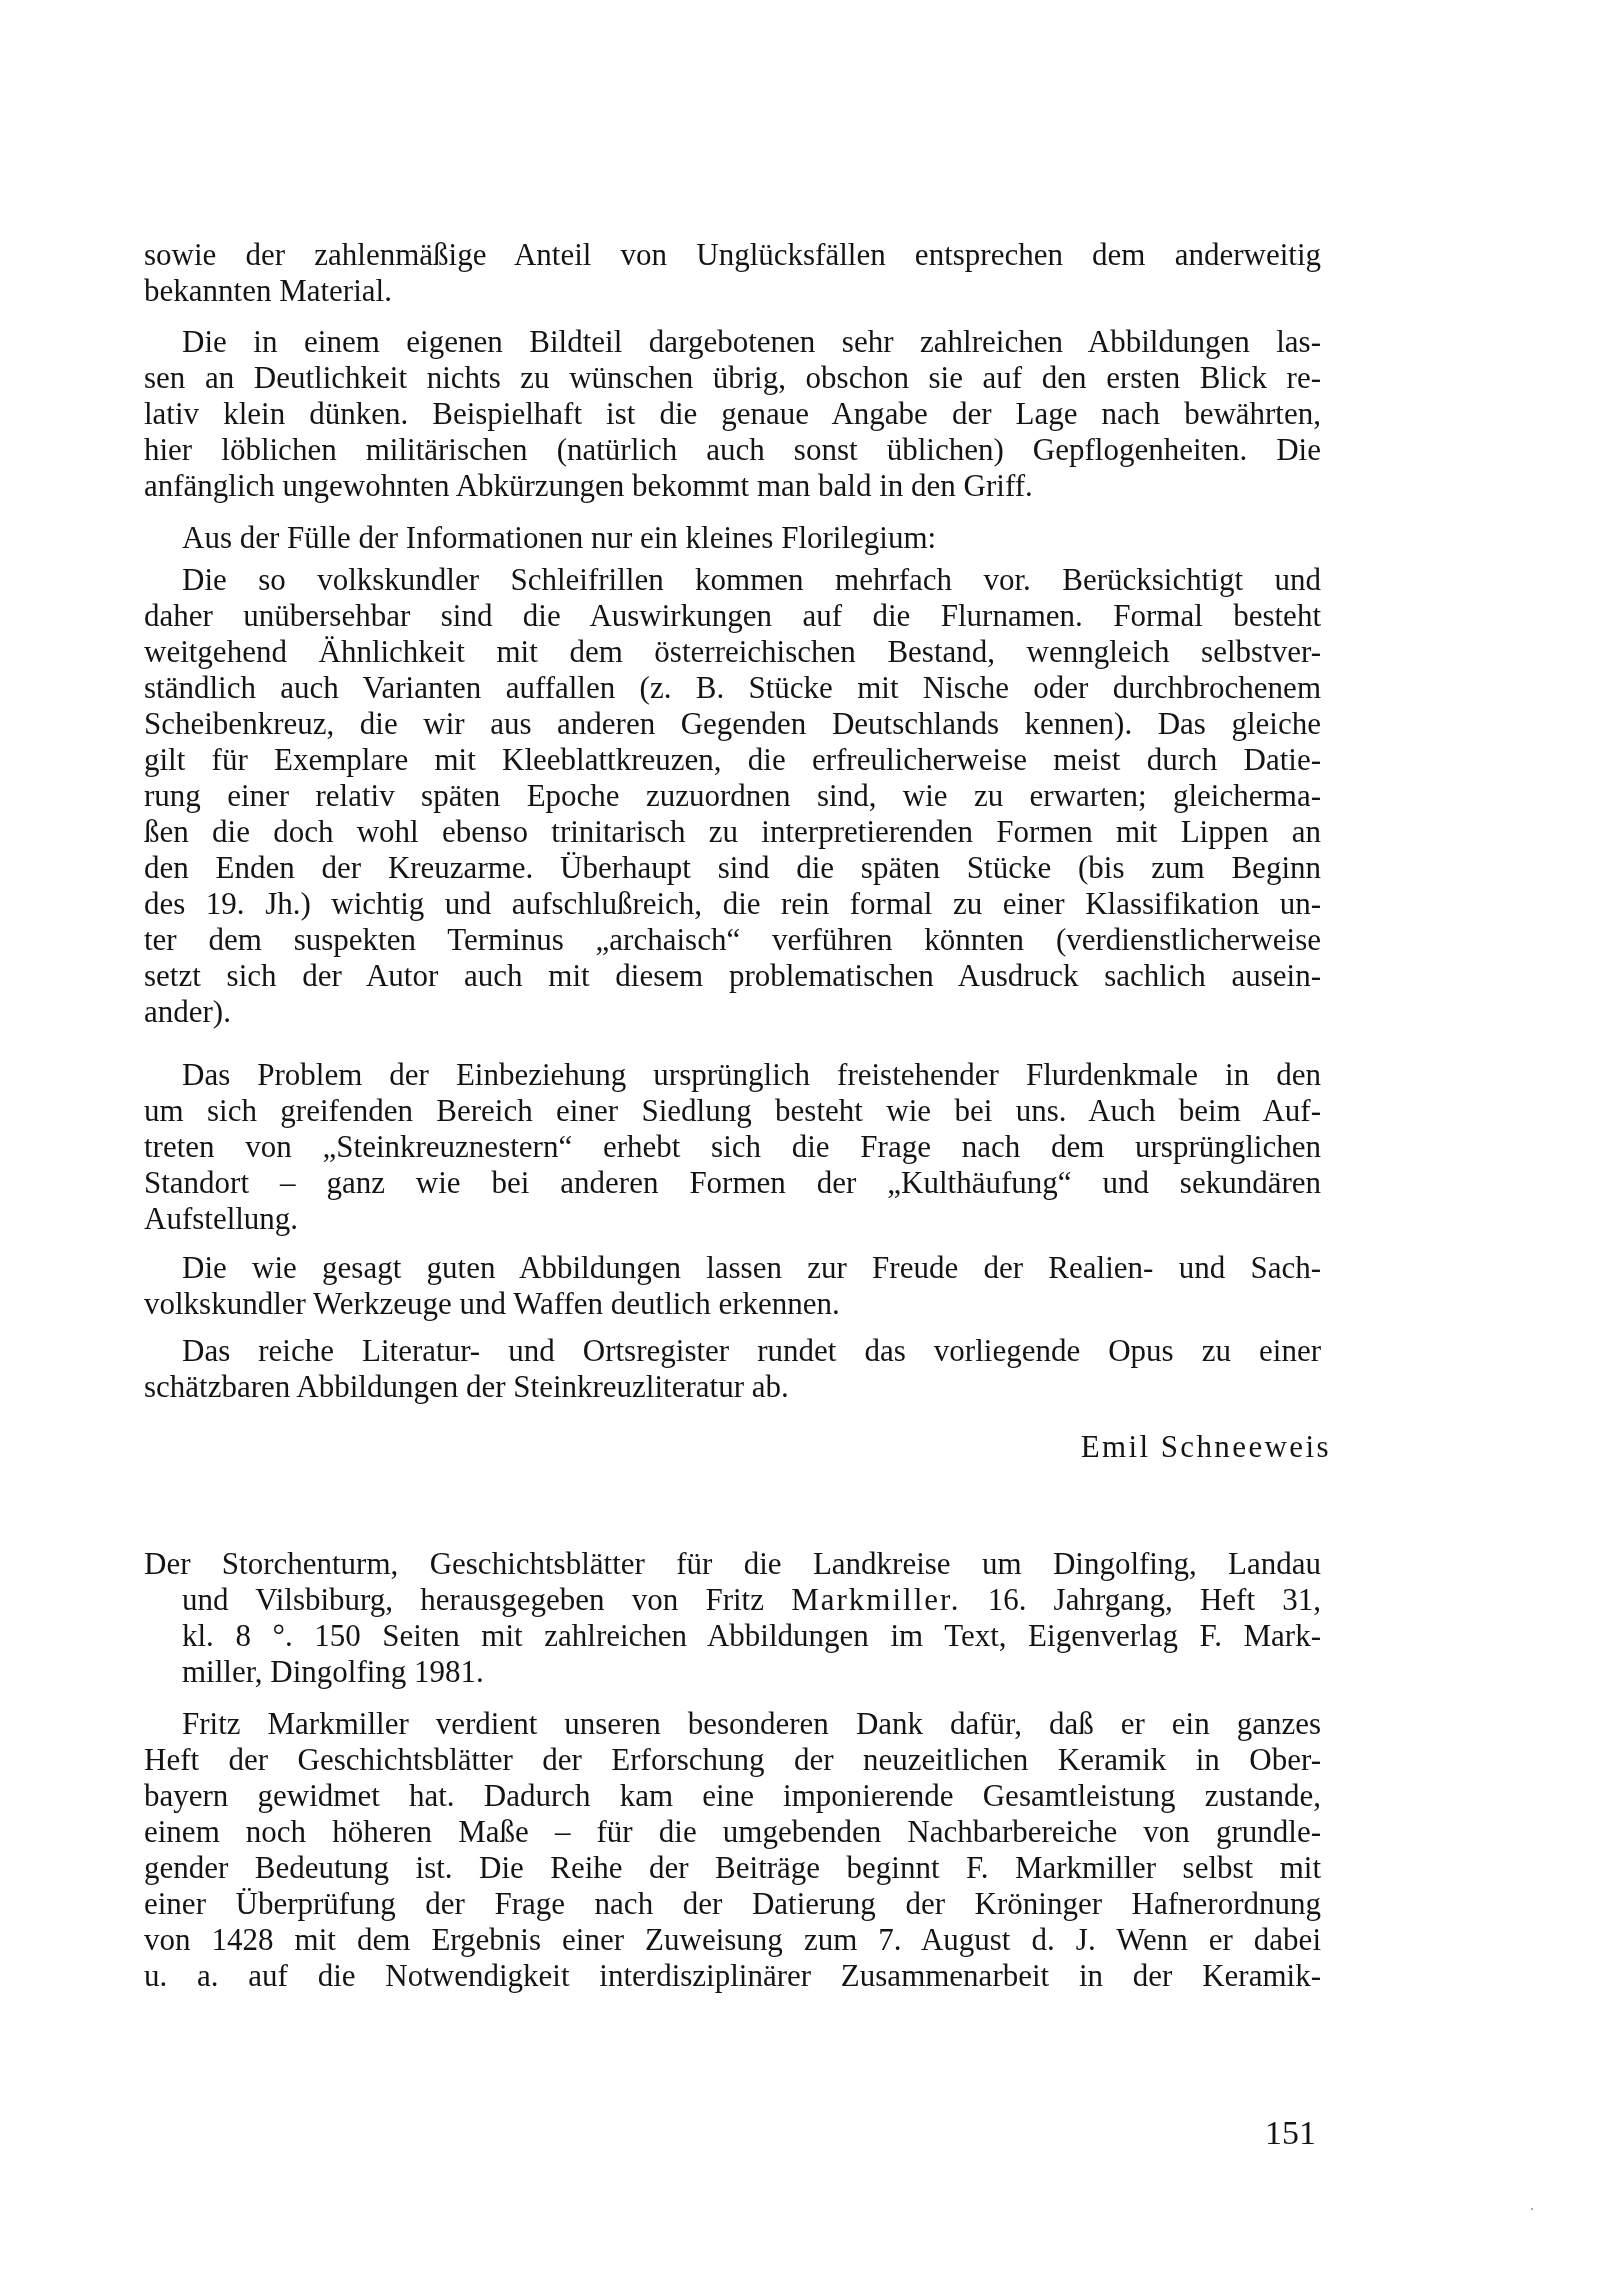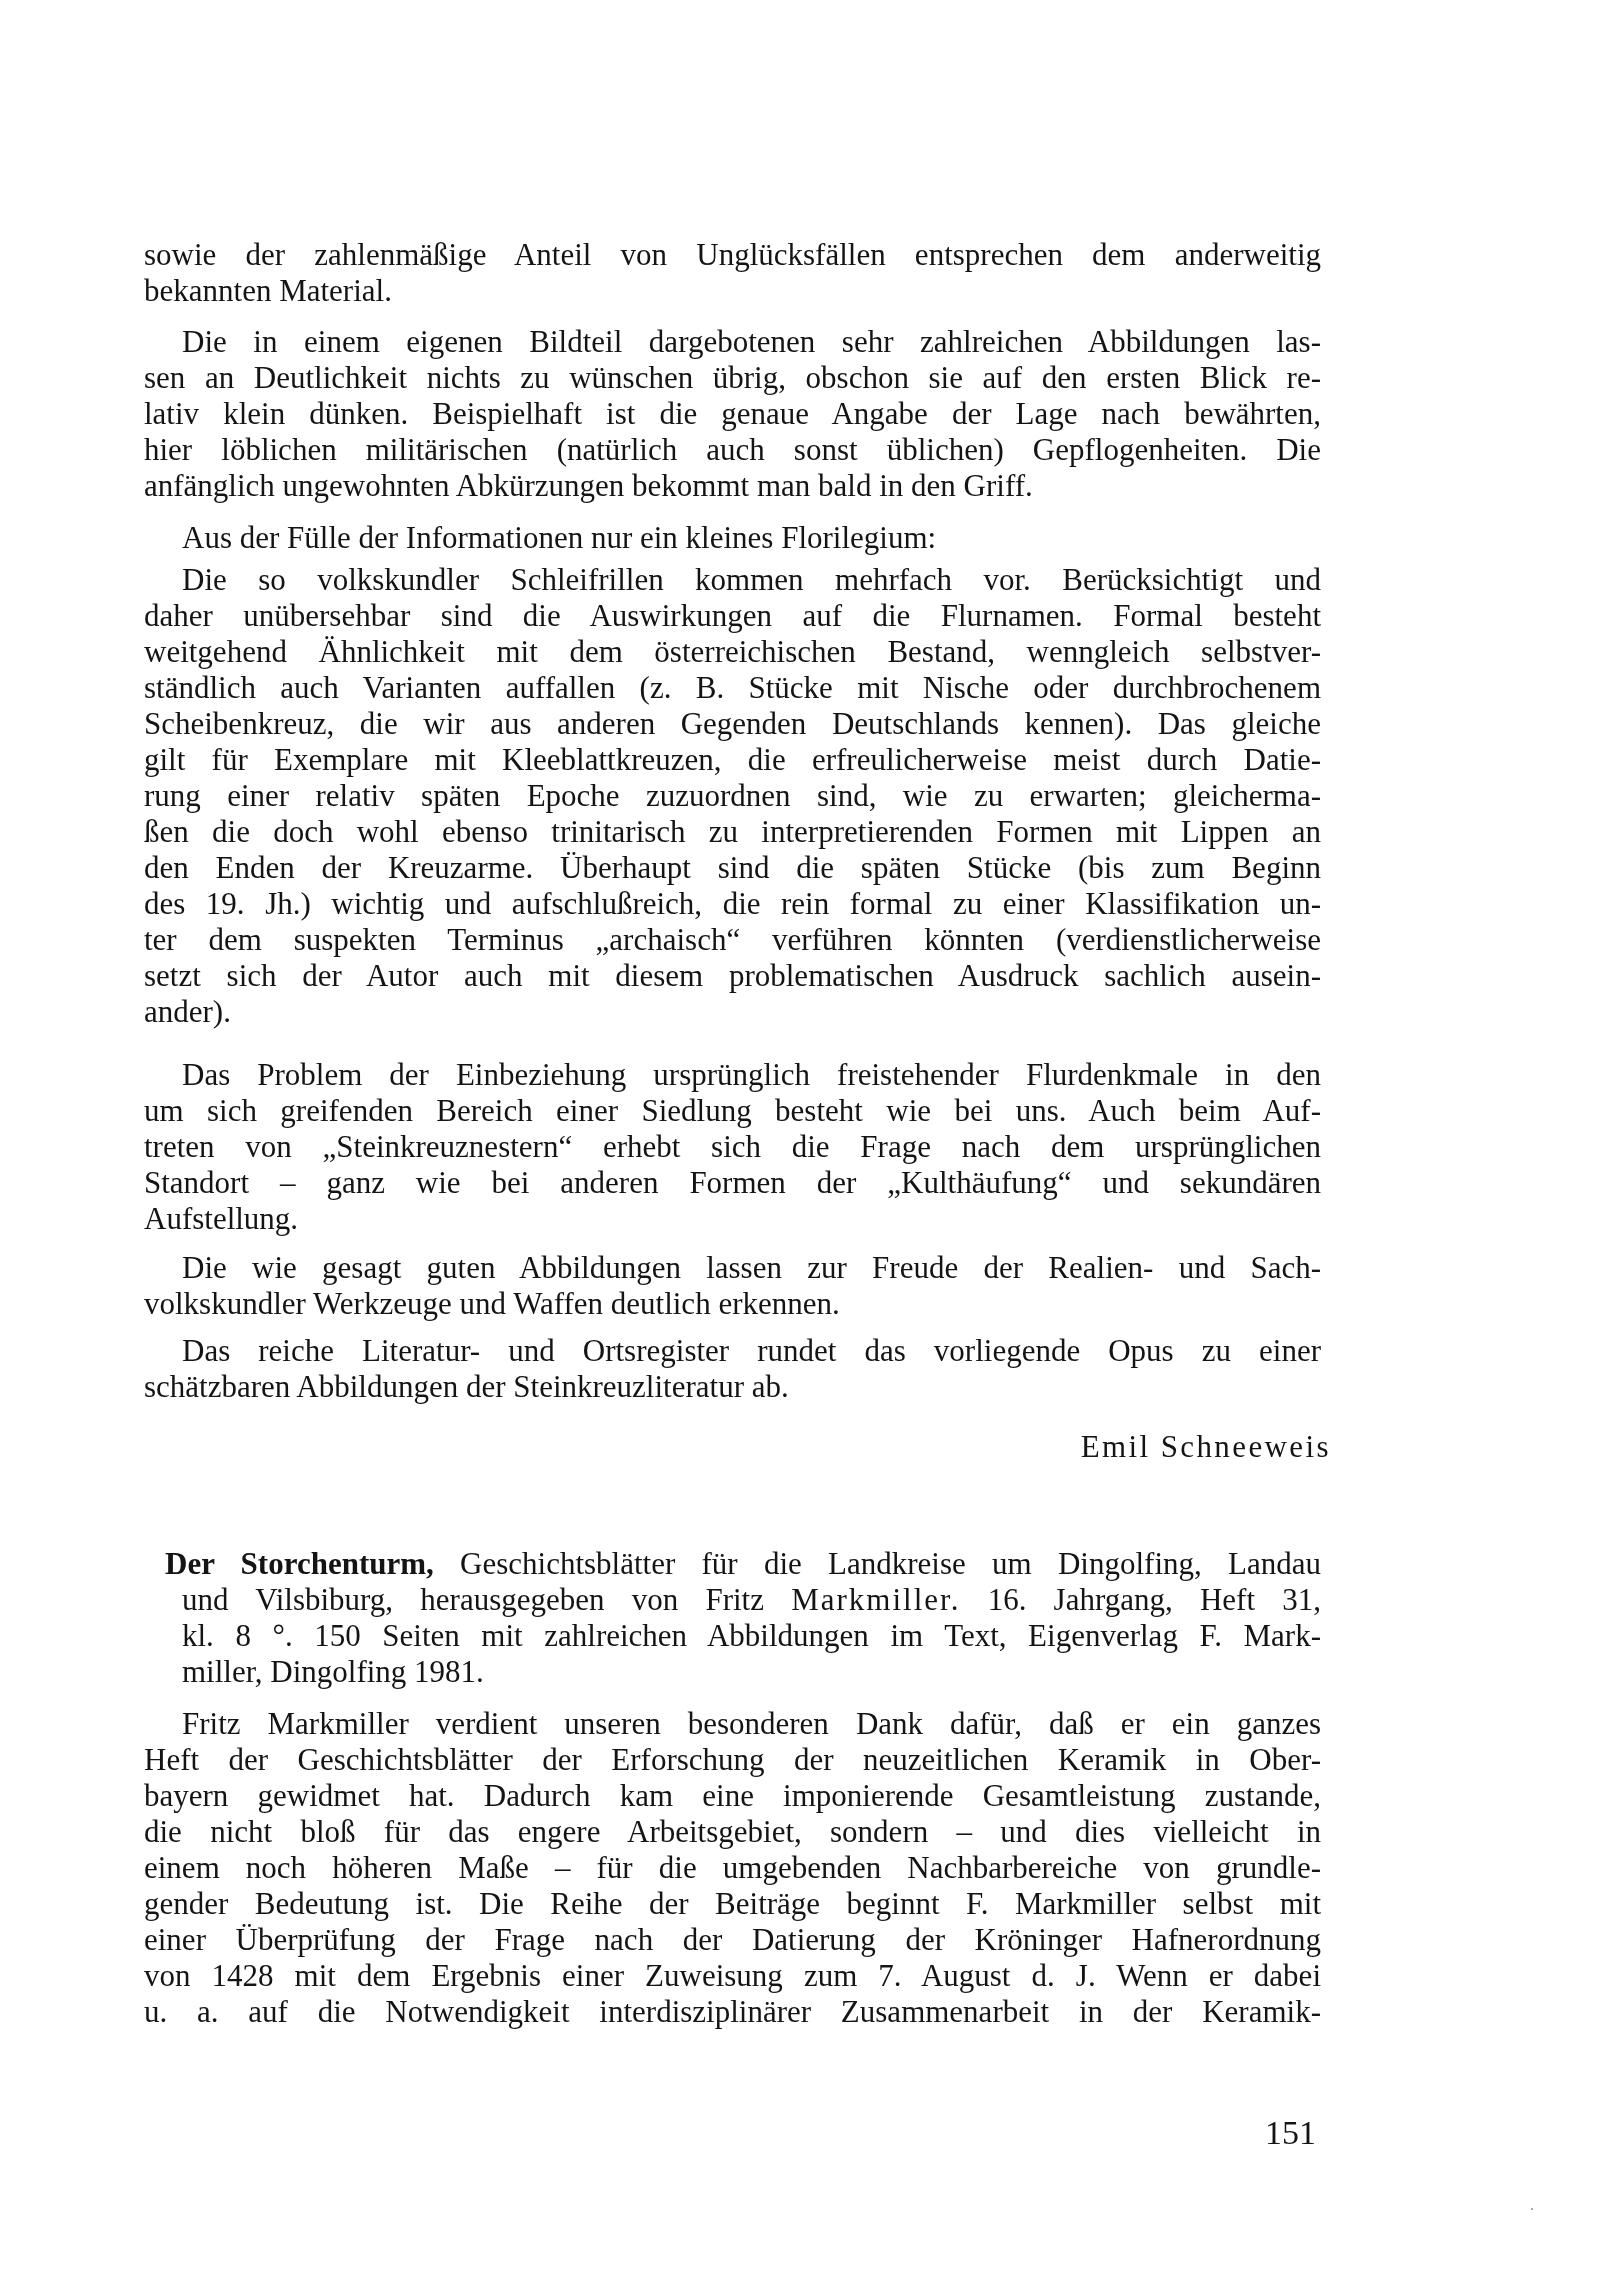--- a/index.html
+++ b/index.html
@@ -5,21 +5,21 @@
   html, body { margin: 0; padding: 0; background: #ffffff; }
   body { width: 1618px; height: 2295px; position: relative; overflow: hidden;
          font-family: "Liberation Serif", "DejaVu Serif", serif; color: #141414; }
   .para { position: absolute; left: 144px; width: 1177px; font-size: 31px; line-height: 36px; }
   .line { display: block; text-align: justify; text-align-last: justify; white-space: nowrap; overflow: visible; }
   .line.last { text-align-last: left; }
   .line.indent { padding-left: 38px; }
   .line.hang { padding-left: 38px; }
   .sig { position: absolute; right: 287px; font-size: 31px; line-height: 36px; letter-spacing: 2.4px; }
   .pagenum { position: absolute; left: 1265px; font-size: 34px; line-height: 36px; }
-  .bold { font-weight: bold; margin-left: 21px; }
+  .bold { font-weight: normal; }
   .spaced { letter-spacing: 2px; }
   .speck { position: absolute; left: 1531px; top: 2208px; width: 1.6px; height: 1.6px; background: #aaa; }
 </style>
 </head>
 <body>
 
 <div class="para" style="top:237px">
   <span class="line">sowie der zahlenmäßige Anteil von Unglücksfällen entsprechen dem anderweitig</span>
   <span class="line last">bekannten Material.</span>
 </div>
@@ -76,21 +76,20 @@
   <span class="line"><span class="bold">Der Storchenturm,</span> <span>Geschichtsblätter für die Landkreise um Dingolfing, Landau</span></span>
   <span class="line hang"><span>und Vilsbiburg, herausgegeben von Fritz</span> <span class="spaced">Markmiller.</span> <span>16. Jahrgang, Heft 31,</span></span>
   <span class="line hang">kl. 8 °. 150 Seiten mit zahlreichen Abbildungen im Text, Eigenverlag F. Mark-</span>
   <span class="line hang last">miller, Dingolfing 1981.</span>
 </div>
 
 <div class="para" style="top:1706px">
   <span class="line indent">Fritz Markmiller verdient unseren besonderen Dank dafür, daß er ein ganzes</span>
   <span class="line">Heft der Geschichtsblätter der Erforschung der neuzeitlichen Keramik in Ober-</span>
   <span class="line">bayern gewidmet hat. Dadurch kam eine imponierende Gesamtleistung zustande,</span>
-  <span class="line">die nicht bloß für das engere Arbeitsgebiet, sondern – und dies vielleicht in</span>
   <span class="line">einem noch höheren Maße – für die umgebenden Nachbarbereiche von grundle-</span>
   <span class="line">gender Bedeutung ist. Die Reihe der Beiträge beginnt F. Markmiller selbst mit</span>
   <span class="line">einer Überprüfung der Frage nach der Datierung der Kröninger Hafnerordnung</span>
   <span class="line">von 1428 mit dem Ergebnis einer Zuweisung zum 7. August d. J. Wenn er dabei</span>
   <span class="line">u. a. auf die Notwendigkeit interdisziplinärer Zusammenarbeit in der Keramik-</span>
 </div>
 
 <div class="pagenum" style="top:2115px">151</div>
 
 <div class="speck"></div>

